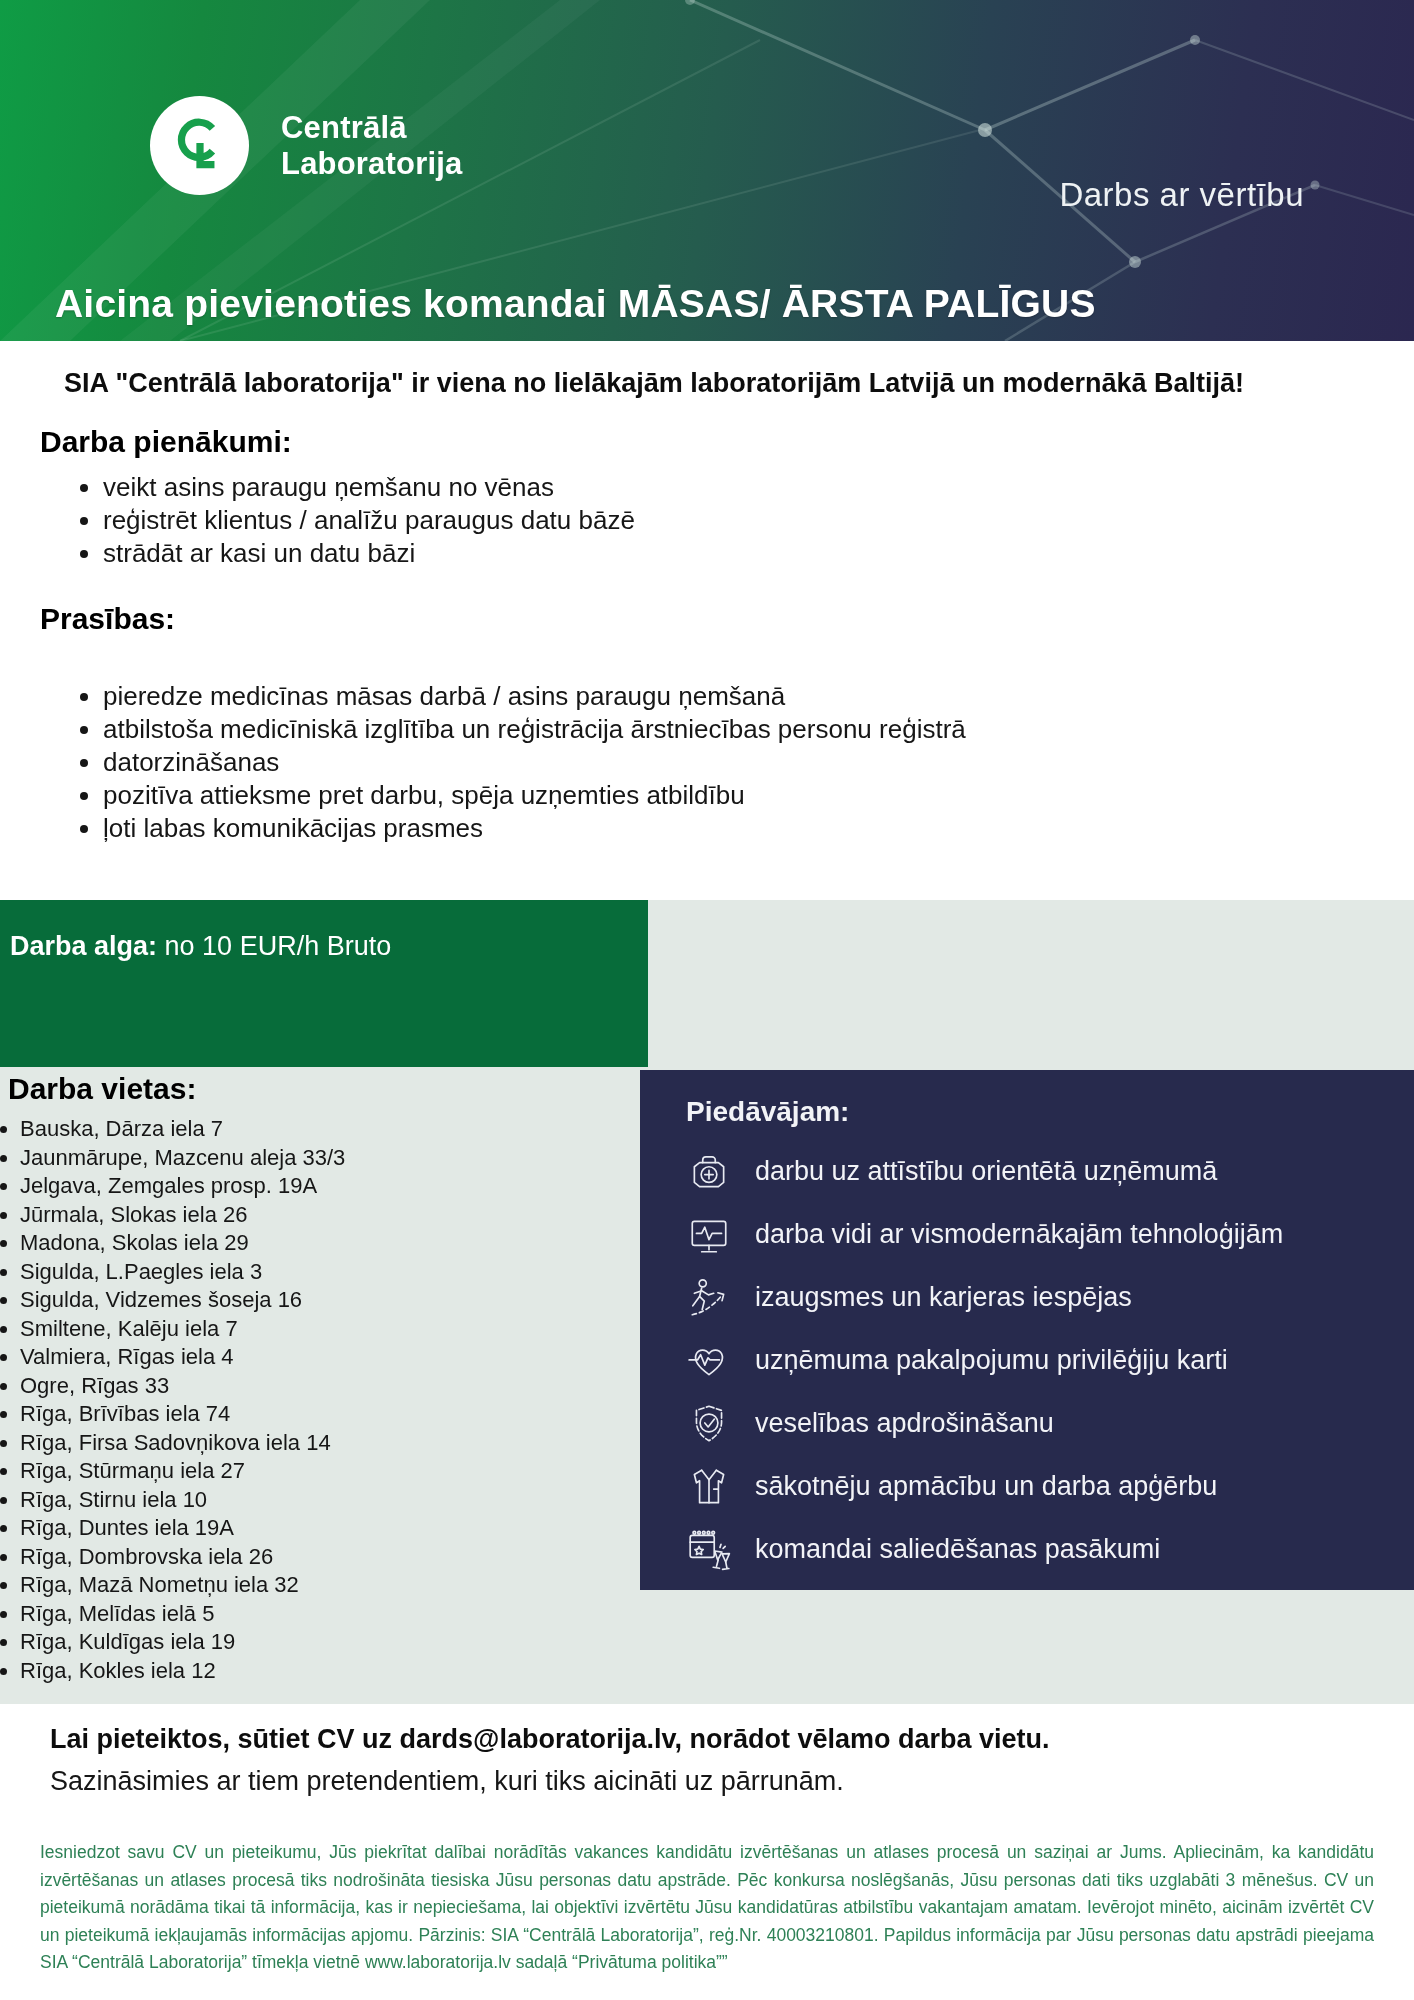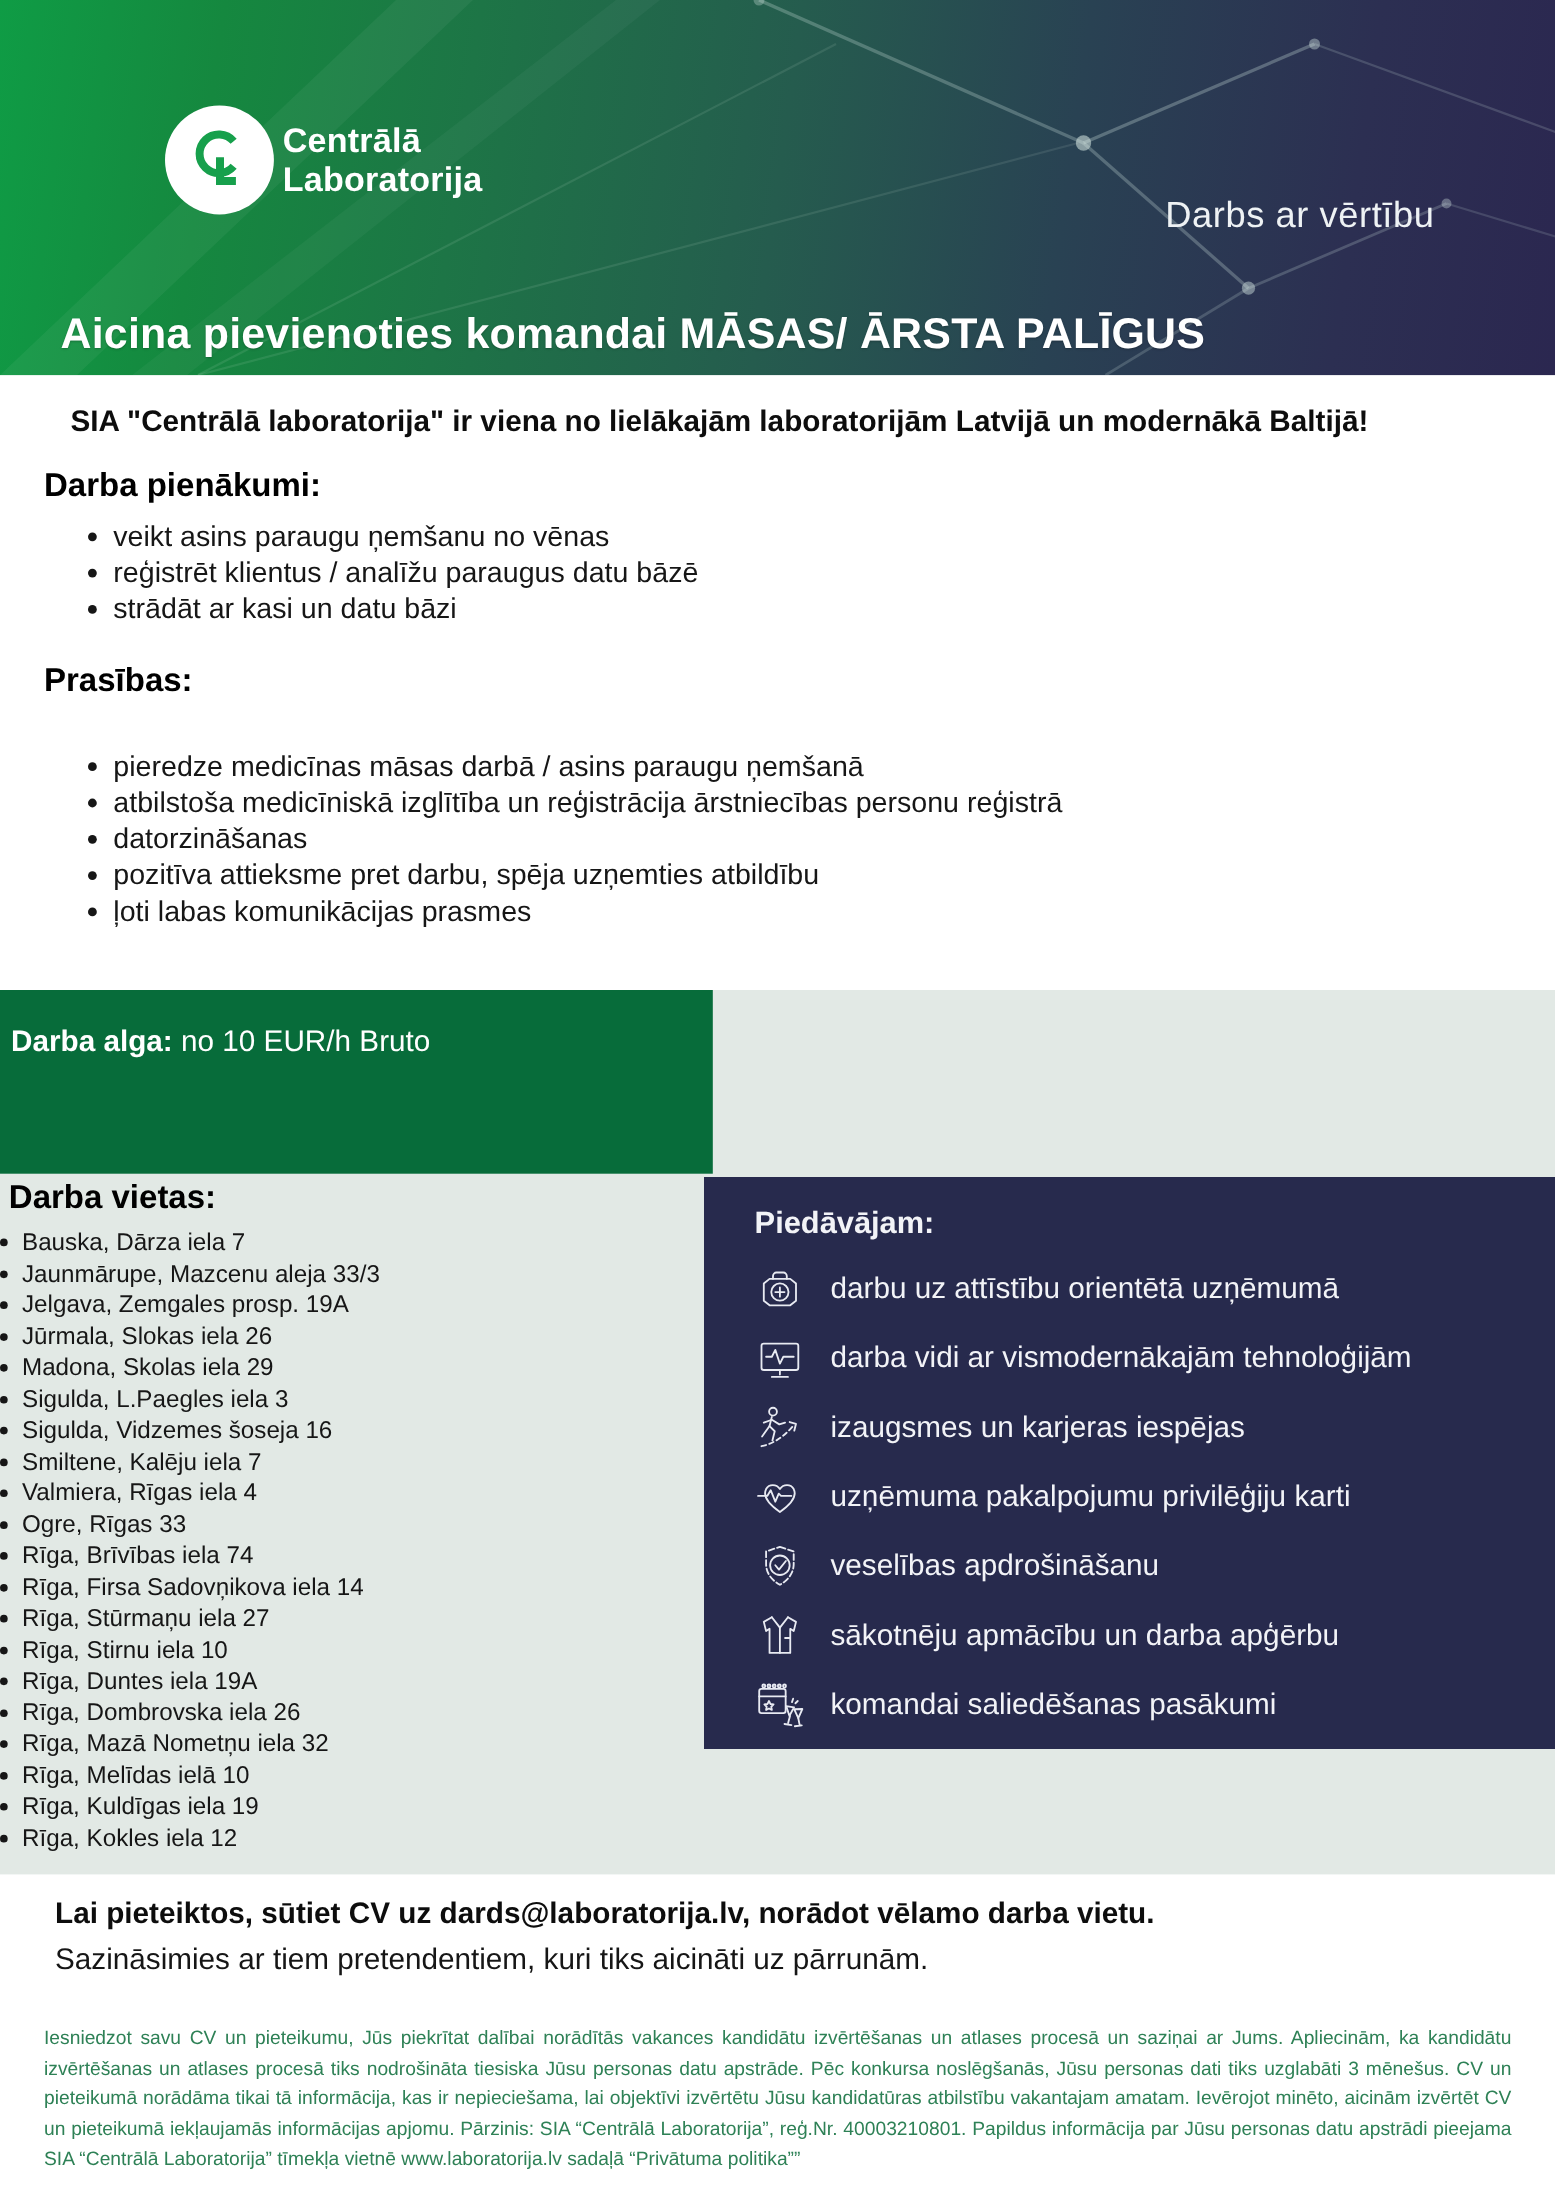--- a/index.html
+++ b/index.html
@@ -13,21 +13,21 @@
 
   
   .header {
     position:relative; height:341px;
     background:linear-gradient(98deg,
       #0f9c45 0%, #15883f 14%, #1d7546 30%, #255c4e 50%,
       #294253 68%, #2c2f52 86%, #2b2750 100%);
     overflow:hidden;
   }
   .header svg.pattern { position:absolute; inset:0; width:100%; height:100%; }
-  .logo-wrap { position:absolute; left:150px; top:96px; display:flex; align-items:center; gap:8px; }
+  .logo-wrap { position:absolute; left:150px; top:96px; display:flex; align-items:center; gap:32px; }
   .logo-circle {
     width:99px; height:99px; border-radius:50%; background:#ffffff;
     display:flex; align-items:center; justify-content:center; flex:0 0 99px;
   }
   .logo-name { color:#fff; font-weight:bold; font-size:31px; line-height:1.16; letter-spacing:.2px; }
   .tagline {
     position:absolute; right:110px; top:176px;
     color:#eef2f4; font-size:33px; font-weight:400; letter-spacing:.5px;
   }
   .header-title {
@@ -157,21 +157,21 @@
       <li>Smiltene, Kalēju iela 7</li>
       <li>Valmiera, Rīgas iela 4</li>
       <li>Ogre, Rīgas 33</li>
       <li>Rīga, Brīvības iela 74</li>
       <li>Rīga, Firsa Sadovņikova iela 14</li>
       <li>Rīga, Stūrmaņu iela 27</li>
       <li>Rīga, Stirnu iela 10</li>
       <li>Rīga, Duntes iela 19A</li>
       <li>Rīga, Dombrovska iela 26</li>
       <li>Rīga, Mazā Nometņu iela 32</li>
-      <li>Rīga, Melīdas ielā 10</li>
+      <li>Rīga, Melīdas ielā 5</li>
       <li>Rīga, Kuldīgas iela 19</li>
       <li>Rīga, Kokles iela 12</li>
     </ul>
   </div>
 
   <div class="navy-box">
     <div class="offers-title">Piedāvājam:</div>
     <div class="offer-rows">
 
       <div class="offer-row">

